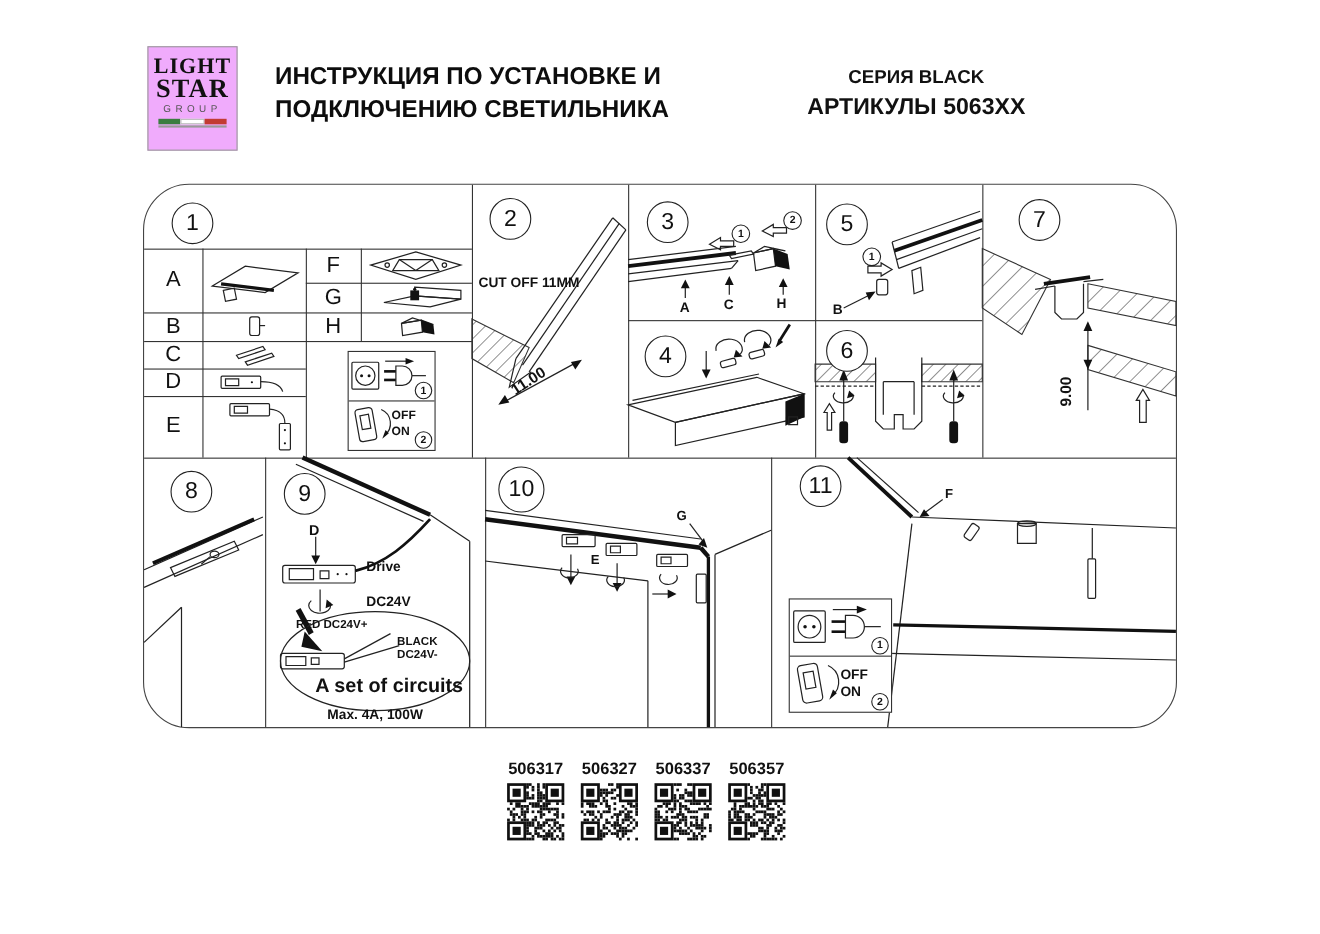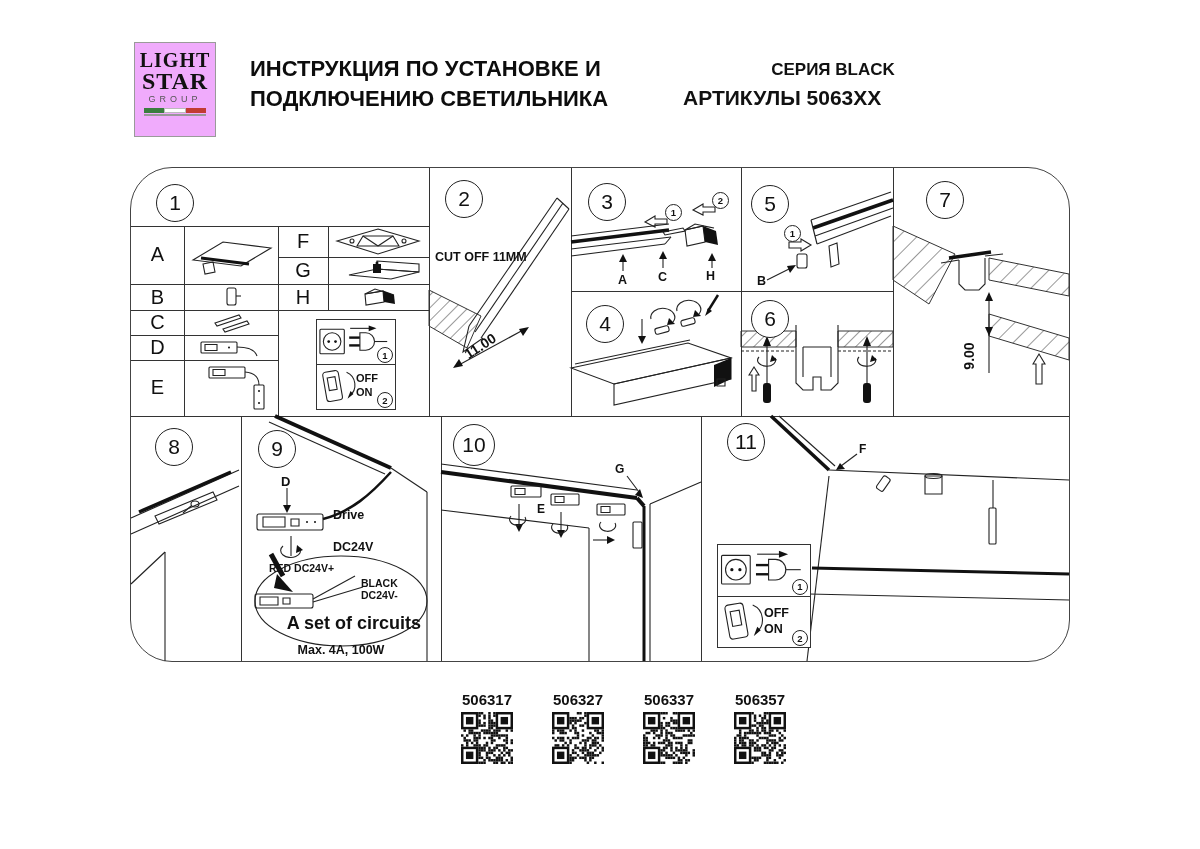--- a/index.html
+++ b/index.html
@@ -13,39 +13,39 @@
   .logo-light{font-family:"Liberation Serif",serif;font-weight:bold;font-size:20px;letter-spacing:1px;margin-top:8px;line-height:19px;}
   .logo-star{font-family:"Liberation Serif",serif;font-weight:bold;font-size:24px;letter-spacing:1px;line-height:22px;}
   .logo-group{font-size:9px;letter-spacing:4px;color:#555;line-height:12px;margin-top:1px;}
   .logo-flag{width:62px;margin:3px auto 0;display:flex;border-bottom:2px solid #999;padding-bottom:1px;}
   .logo-flag span{height:5px;flex:1;}
   .fg{background:#3a7d3f;}
   .fw{background:#fff;border:1px solid #bbb;height:3px !important;}
   .fr{background:#c23b33;}
   .main-title{left:250px;top:54px;width:420px;font-size:22px;font-weight:bold;line-height:30px;color:#0d0d0d;}
   .series{left:683px;top:60px;width:300px;text-align:center;font-size:17px;font-weight:bold;}
-  .articles{left:683px;top:86px;width:300px;text-align:left;font-size:21px;font-weight:bold;}
+  .articles{left:683px;top:86px;width:300px;text-align:center;font-size:21px;font-weight:bold;}
   
   .sheet{left:130px;top:167px;width:938px;height:493px;border:1.5px solid #444;border-radius:42px;background:#fff;}
   .line{position:absolute;background:#333;}
   .panel{position:absolute;}
   .num-circle{position:absolute;width:36px;height:36px;border:1.5px solid #222;border-radius:50%;background:#fff;display:flex;align-items:center;justify-content:center;font-size:21px;z-index:3;}
   .num-circle.big{width:40px;height:40px;}
   .mini-circle{position:absolute;width:15px;height:15px;border:1px solid #222;border-radius:50%;background:#fff;display:flex;align-items:center;justify-content:center;font-size:9.5px;font-weight:bold;z-index:3;}
   .lbl{position:absolute;font-weight:bold;z-index:3;white-space:nowrap;}
   .part-key{position:absolute;font-size:20px;z-index:3;text-align:center;}
   
   .power-box{position:absolute;border:1.5px solid #333;background:#fff;display:flex;flex-direction:column;z-index:2;}
   .power-cell{flex:1;position:relative;}
   .power-cell + .power-cell{border-top:1.5px solid #333;}
   .step-circle{position:absolute;right:2px;bottom:1px;width:14px;height:14px;border:1px solid #222;border-radius:50%;font-size:9.5px;font-weight:bold;display:flex;align-items:center;justify-content:center;background:#fff;}
   .onoff{position:absolute;left:50%;top:6px;font-size:11px;font-weight:bold;line-height:14px;}
   .pb-lg .onoff{font-size:12.5px;line-height:16px;top:8px;}
   
-  .qr-row{left:459px;top:691px;display:flex;gap:35px;}
+  .qr-row{left:459px;top:691px;display:flex;gap:11px;}
   .qr-block{width:56px;text-align:center;}
   .qr-label{font-size:15px;font-weight:bold;margin-bottom:4px;}
   .qr-svg{position:static;display:block;margin:0 auto;width:52px;height:52px;}
   .r-33{transform:rotate(-33deg);}
   .r-90{transform:rotate(-90deg);}
 </style>
 </head>
 <body>
 
 <div class="abs logo-box">

